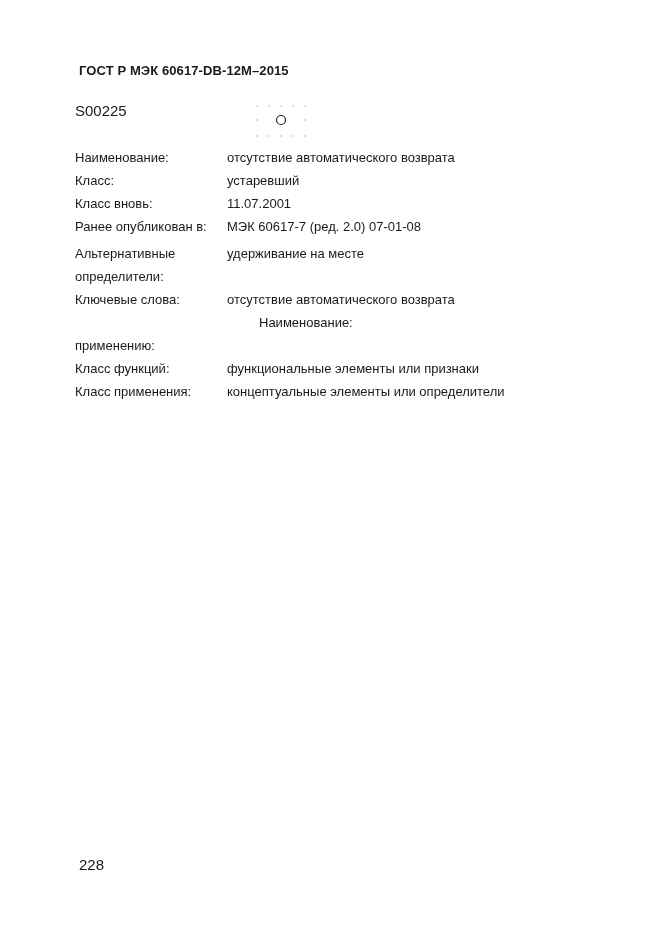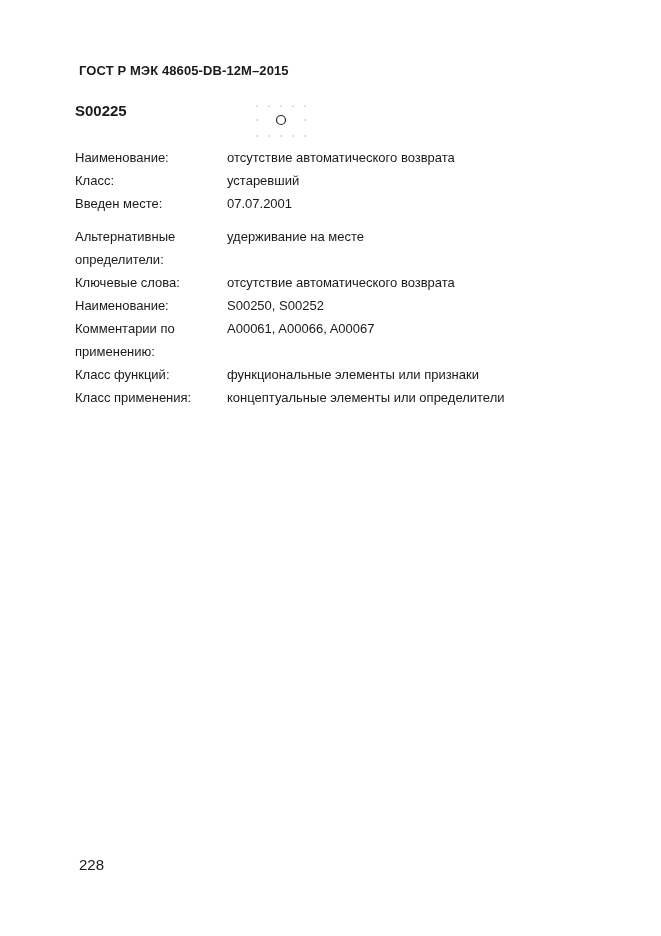--- a/index.html
+++ b/index.html
@@ -6,41 +6,41 @@
     body {
       width: 661px; height: 936px; position: relative; overflow: hidden;
       font-family: "Liberation Sans", sans-serif; color: #1a1a1a;
     }
     .header {
       position: absolute; left: 79px; top: 63px;
       font-size: 13px; font-weight: bold; letter-spacing: 0.1px;
     }
     .code {
       position: absolute; left: 75px; top: 102px;
-      font-size: 15px; font-weight: bold;
+      font-size: 15px; font-weight: normal;
     }
     .symbol {
       position: absolute; left: 254px; top: 100px; width: 56px; height: 42px;
     }
     .fields {
       position: absolute; left: 75px; top: 146px; width: 520px;
       font-size: 13px; line-height: 23px;
     }
     .row { display: flex; justify-content: center; }
-    .row.gap-before { margin-top: 10px; }
+    .row.gap-before { margin-top: 4px; }
     .label { width: 152px; flex: 0 0 152px; }
     .value { flex: 1; }
     .page-num {
       position: absolute; left: 79px; top: 856px; font-size: 15px;
     }
   </style>
 </head>
 <body>
 
-<div class="header">ГОСТ Р МЭК 48605-DB-12M–2015</div>
+<div class="header">ГОСТ Р МЭК 60617-DB-12M–2015</div>
 
 <div class="code">S00225</div>
 
 <div class="symbol">
   <svg width="56" height="42" viewBox="0 0 56 42">
     <g fill="#b8b8b8">
       <circle cx="3" cy="6" r="0.8"></circle>
         <circle cx="15" cy="6" r="0.8"></circle>
         <circle cx="27" cy="6" r="0.8"></circle>
         <circle cx="39" cy="6" r="0.8"></circle>
@@ -60,42 +60,41 @@
 <div class="fields">
   <div class="row">
     <span class="label">Наименование:</span>
     <span class="value">отсутствие автоматического возврата</span>
   </div>
   <div class="row">
     <span class="label">Класс:</span>
     <span class="value">устаревший</span>
   </div>
   <div class="row">
-    <span class="label">Введен месте:</span>
-    <span class="value">07.07.2001</span>
+    <span class="label">Класс вновь:</span>
+    <span class="value">11.07.2001</span>
+  </div>
+  <div class="row">
+    <span class="label">Ранее опубликован в:</span>
+    <span class="value">МЭК 60617-7 (ред. 2.0) 07-01-08</span>
   </div>
   <div class="row gap-before">
     <span class="label">Альтернативные</span>
     <span class="value">удерживание на месте</span>
   </div>
   <div class="row">
     <span class="label">определители:</span>
     <span class="value"></span>
   </div>
   <div class="row">
     <span class="label">Ключевые слова:</span>
     <span class="value">отсутствие автоматического возврата</span>
   </div>
   <div class="row">
     <span class="label">Наименование:</span>
-    <span class="value">S00250, S00252</span>
-  </div>
-  <div class="row">
-    <span class="label">Комментарии по</span>
-    <span class="value">A00061, A00066, A00067</span>
   </div>
   <div class="row">
     <span class="label">применению:</span>
     <span class="value"></span>
   </div>
   <div class="row">
     <span class="label">Класс функций:</span>
     <span class="value">функциональные элементы или признаки</span>
   </div>
   <div class="row">

